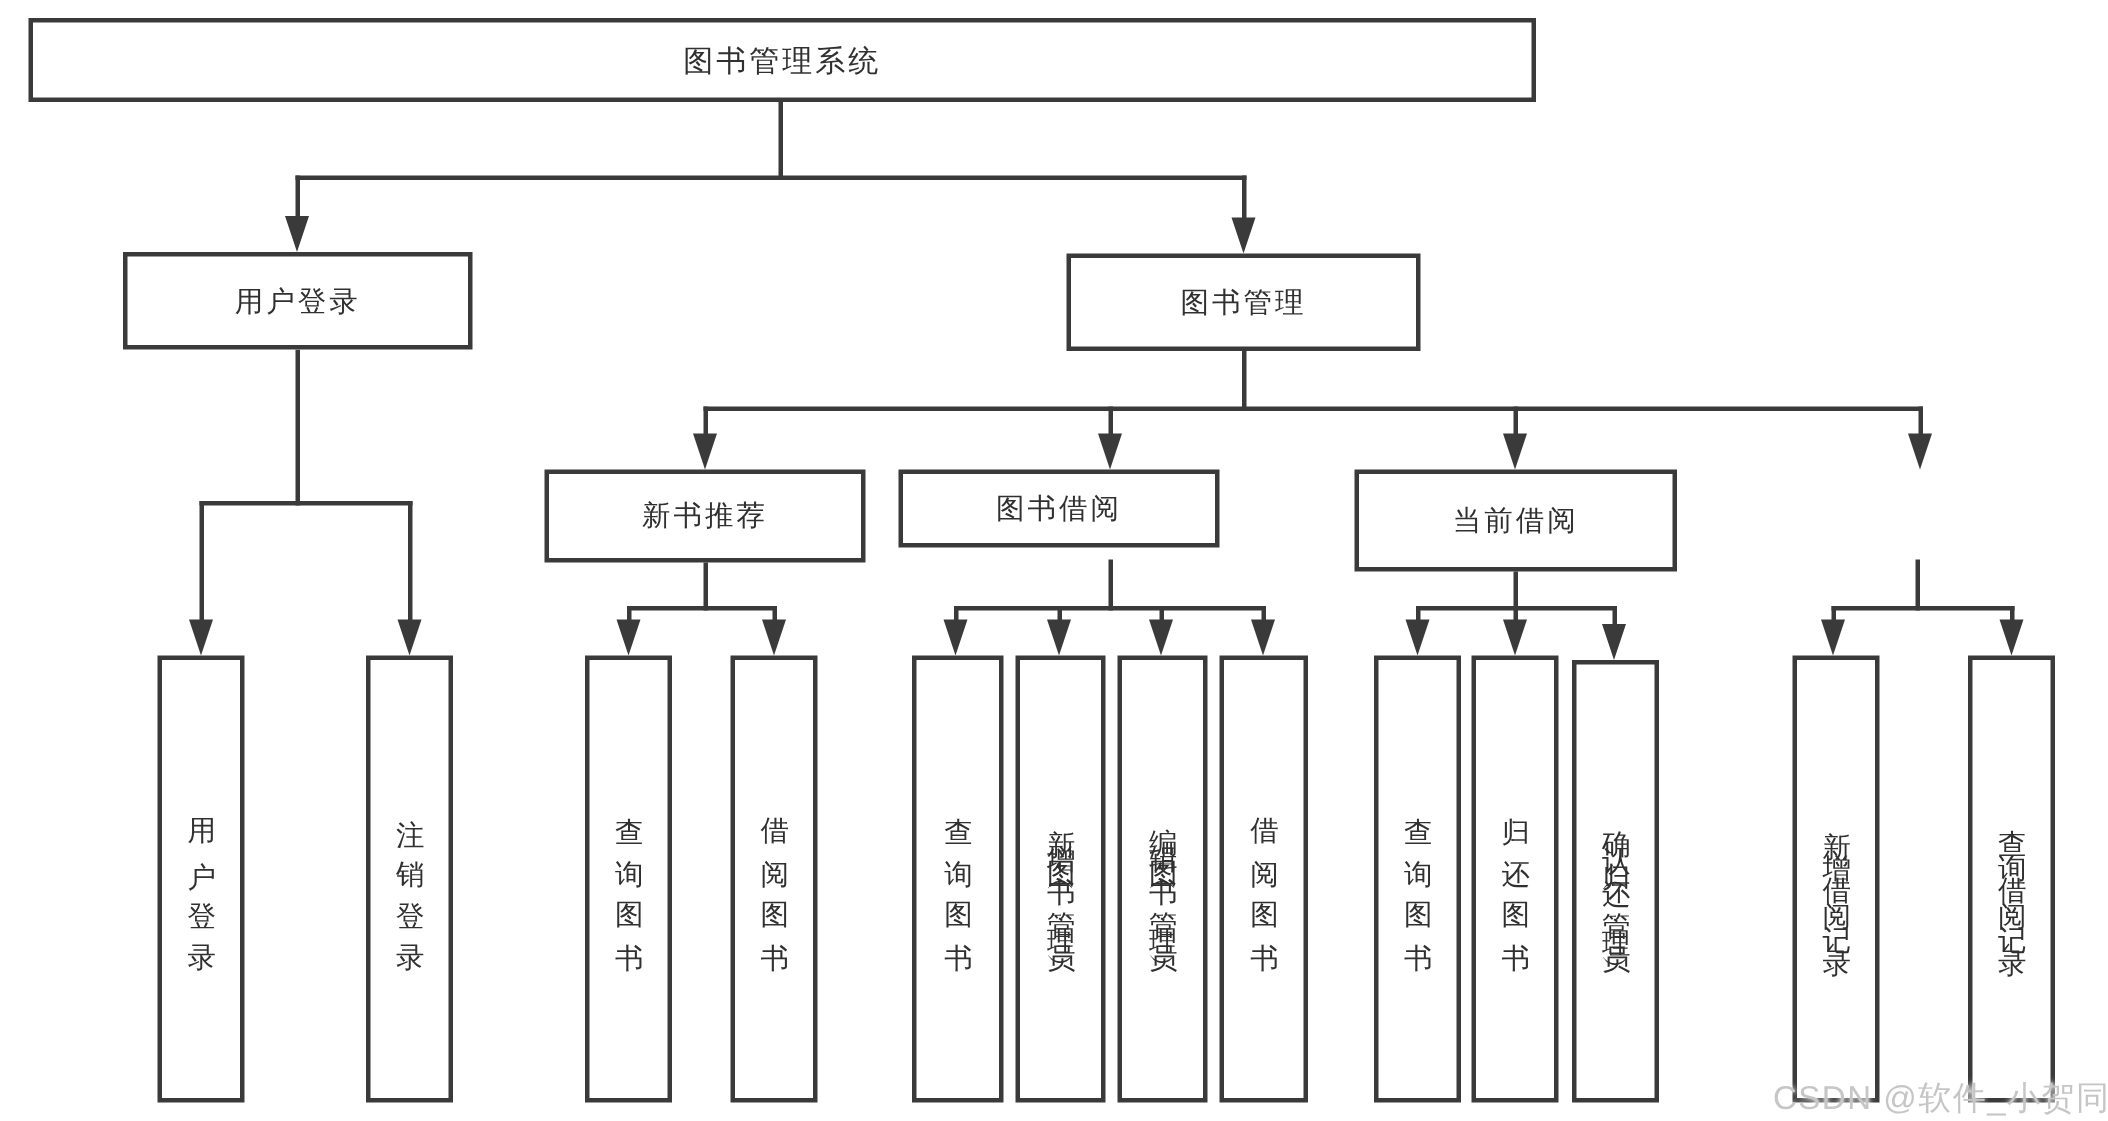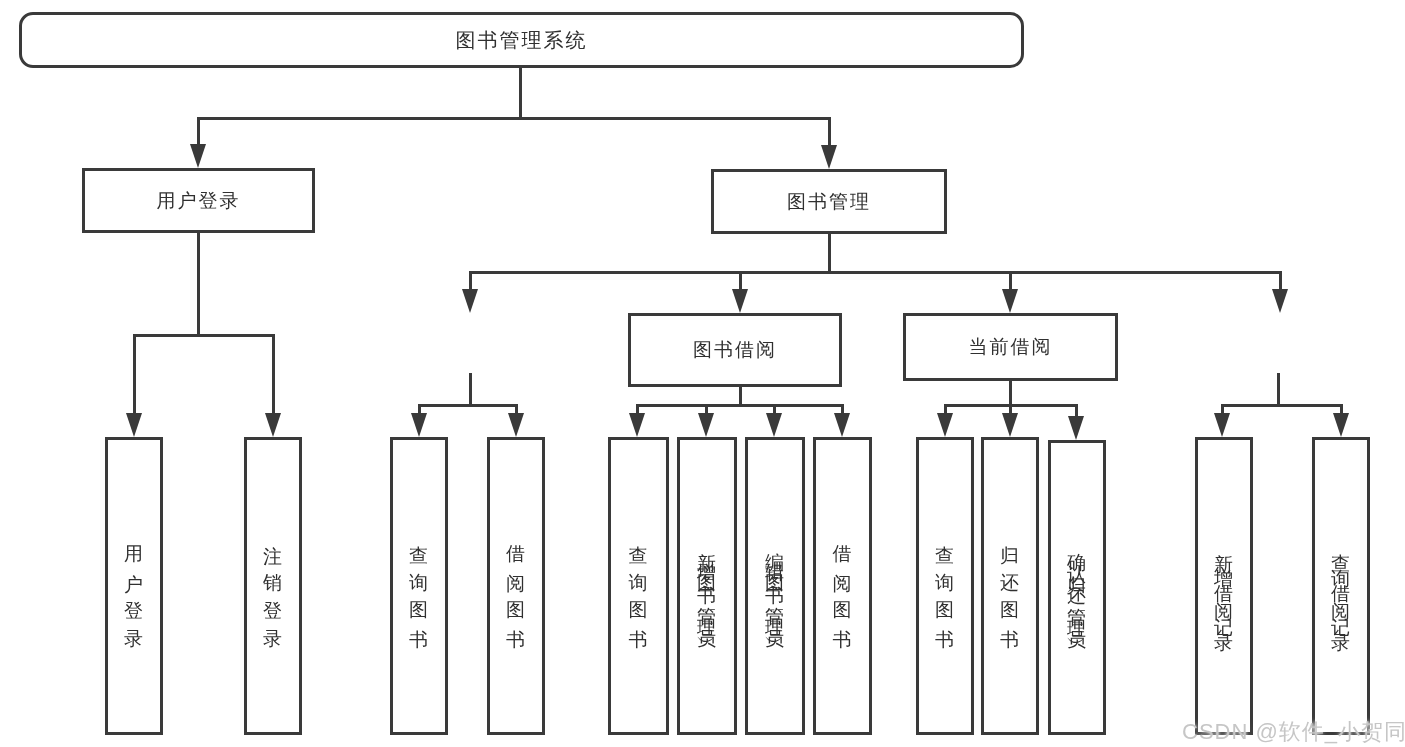--- a/index.html
+++ b/index.html
@@ -34,26 +34,27 @@
     font-size:22px;letter-spacing:1px;color:#c6c6c6;
     text-shadow:0 0 3px rgba(255,255,255,.95),0 0 6px rgba(255,255,255,.7);
     white-space:nowrap;
   }
 </style>
 </head>
 <body>
 
 <div id="canvas">
 
-  <div class="node root" style="left:19px;top:12px;width:1005px;height:56px;border-radius:14px;">图书管理系统</div>
+  <div class="node root" style="left:19px;top:12px;width:1005px;height:56px;">图书管理系统</div>
 
   <div class="node" style="left:82px;top:168px;width:233px;height:65px;">用户登录</div>
   <div class="node" style="left:711px;top:169px;width:236px;height:65px;">图书管理</div>
 
-  <div class="node" style="left:628px;top:313px;width:214px;height:74px;">图书借阅</div>
+  <div class="node" style="left:363px;top:313px;width:214px;height:62px;">新书推荐</div>
+  <div class="node" style="left:599px;top:313px;width:214px;height:52px;">图书借阅</div>
   <div class="node" style="left:903px;top:313px;width:215px;height:68px;">当前借阅</div>
 
   <div class="node leaf ls4" style="left:105px;top:437px;width:58px;height:298px;">
     <span>用户登录</span>
     </div>
   <div class="node leaf ls4" style="left:244px;top:437px;width:58px;height:298px;">
     <span>注销登录</span>
     </div>
 
   <div class="node leaf ls4" style="left:390px;top:437px;width:58px;height:298px;">

